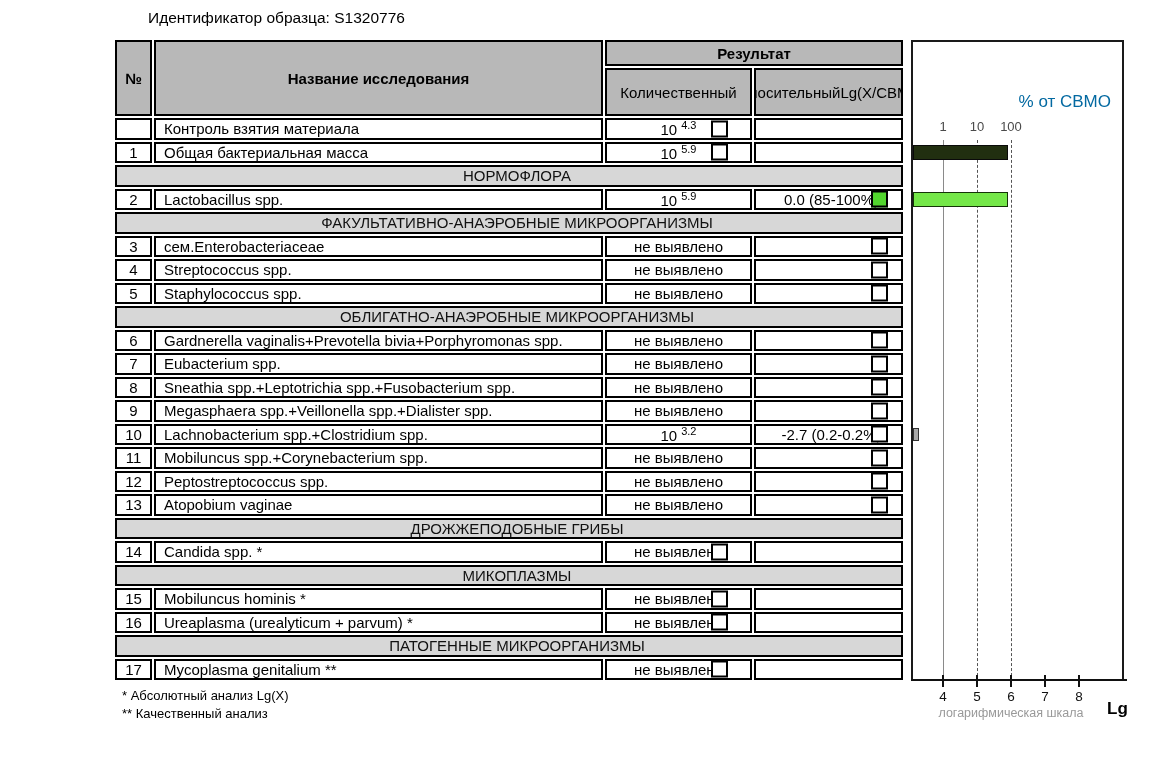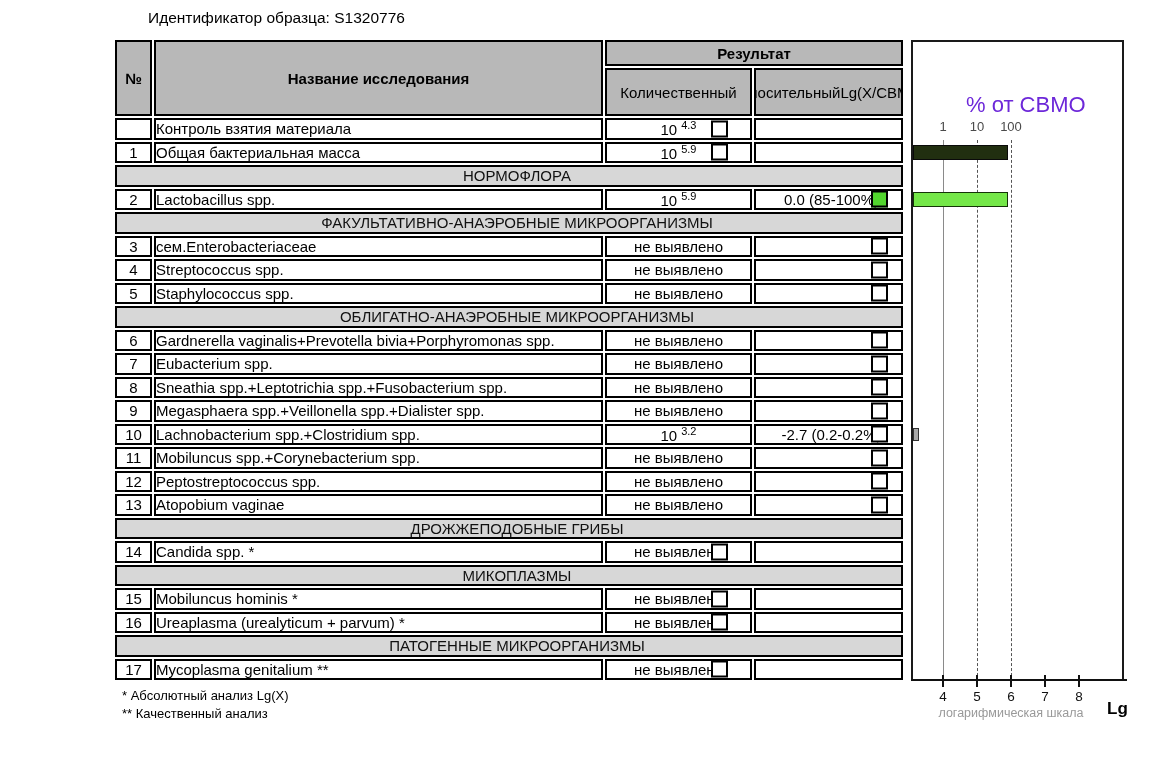--- a/index.html
+++ b/index.html
@@ -15,41 +15,41 @@
   .report-table > div{border:2px solid #000;box-sizing:border-box;background:#fff;
       display:flex;align-items:center;font-size:15px;overflow:hidden;white-space:nowrap;}
   .hcell{background:#b8b8b8 !important;justify-content:center;font-weight:bold;text-align:center;}
   .h-num{grid-row:1/3;grid-column:1;}
   .h-name{grid-row:1/3;grid-column:2;}
   .h-result{grid-row:1;grid-column:3/5;}
   .h-quant{grid-row:2;grid-column:3;font-weight:normal;font-size:14.5px;}
   .h-rel{grid-row:2;grid-column:4;font-weight:normal;font-size:14.5px;
          flex-direction:row;justify-content:center;line-height:17px;white-space:normal;text-align:center;}
   .c-num{justify-content:center;}
-  .c-name{}
+  .c-name{padding-left:8px;}
   .c-quant{justify-content:center;position:relative;}
   .c-rel{position:relative;padding-left:6px;}
   .c-rel .rtext{flex:1;text-align:center;}
   .section-row{grid-column:1/5;background:#d7d7d7 !important;
       justify-content:center;font-size:11.5px;color:#111;padding-left:16px;}
   .pow sup{font-size:11px;margin-left:4px;}
   .cb{width:13px;height:13px;border:2px solid #000;background:#fff;
       display:inline-block;box-sizing:content-box;flex:none;}
   .cb.right-q{position:absolute;right:22px;top:50%;transform:translateY(-50%);}
   .cb.right-r{position:absolute;right:13px;top:50%;transform:translateY(-50%);}
   .cb.green{background:#52d62e;}
 
   .footnotes{position:absolute;left:122px;top:687px;font-size:13px;line-height:18px;color:#000;}
 
   
   .chart-wrap{position:absolute;left:911px;top:40px;width:250px;height:700px;}
   .chart-box{position:absolute;left:0;top:0;width:213px;height:641px;
       border:2px solid #1a1a1a;border-bottom:none;box-sizing:border-box;}
-  .chart-title{position:absolute;left:55px;top:52px;width:145px;
-      font-size:22px;color:#6d28d9;}
+  .chart-title{position:absolute;left:55px;top:52px;width:145px;text-align:right;
+      font-size:17px;color:#0369a1;}
   .grid-solid{position:absolute;top:100px;height:541px;width:0;border-left:1px solid #8a8a8a;}
   .grid-dashed{position:absolute;top:100px;height:541px;width:0;border-left:1px dashed #555;}
   .top-tick-label{position:absolute;top:79px;width:40px;margin-left:-20px;text-align:center;
       font-size:13px;color:#4a4a4a;}
   .bar{position:absolute;box-sizing:border-box;}
   .axis-line{position:absolute;left:0;top:639px;width:221px;height:2px;background:#111;}
   .axis-arrow{position:absolute;left:220px;top:633px;width:0;height:0;
       border-left:10px solid #111;border-top:7px solid transparent;border-bottom:7px solid transparent;}
   .axis-tick{position:absolute;top:635px;width:2px;height:12px;background:#111;margin-left:-1px;}
   .axis-tick-label{position:absolute;top:649px;width:30px;margin-left:-15px;text-align:center;

